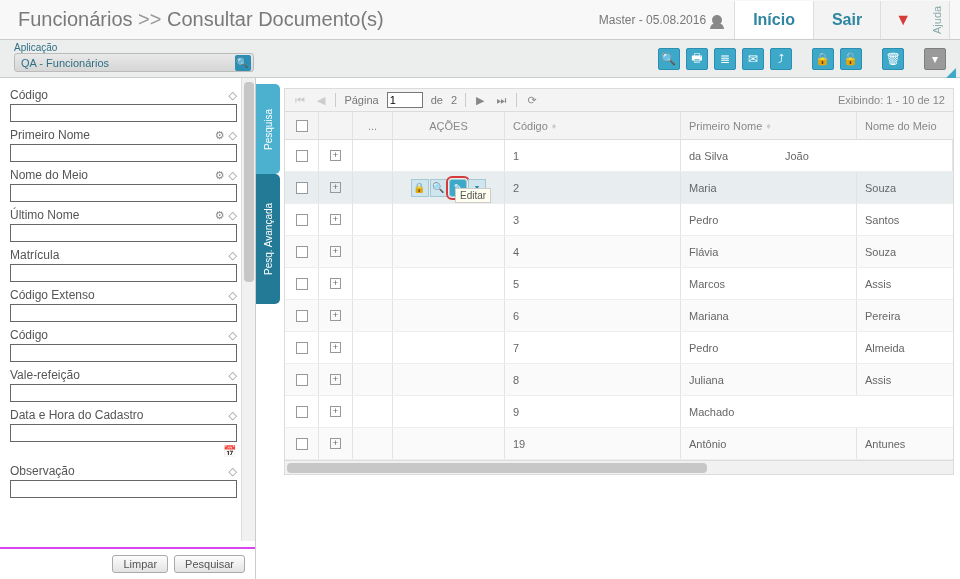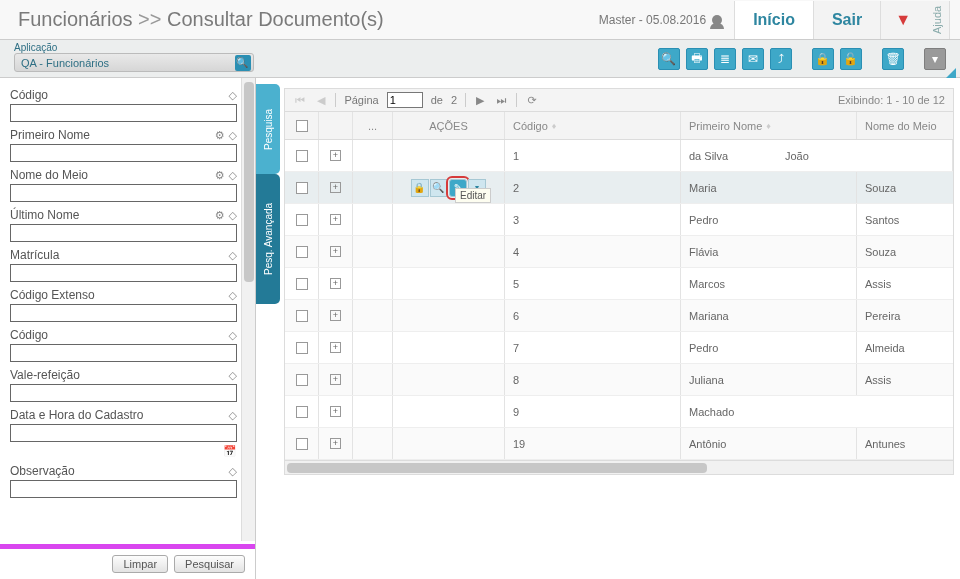--- a/index.html
+++ b/index.html
@@ -73,21 +73,21 @@
   }
   .leftscroll { flex:1; overflow:hidden; padding:10px 18px 0 10px; position:relative;}
   .field-row { margin-bottom:6px;}
   .field-label-row { display:flex; align-items:center; justify-content:space-between; margin-bottom:2px;}
   .field-label { font-size:12px; color:#555;}
   .field-icons { display:flex; gap:4px;}
   .mini-ic{color:#888;font-size:11px;cursor:pointer;}
   .field-input {
     width:100%; height:18px; border:1px solid #666; background:#fff; font-size:11px; padding:0 2px;
   }
-  .left-footer { border-top:5px solid #d946ef; padding:6px 10px; display:flex; justify-content:flex-end; gap:6px;}
+  .left-footer { border-top:2px solid #d946ef; padding:6px 10px; display:flex; justify-content:flex-end; gap:6px;}
   .smallbtn {
     background: linear-gradient(#fdfdfd,#e3e3e3);
     border:1px solid #aaa; border-radius:3px;
     font-size:11px; color:#555; padding:2px 10px; cursor:pointer;
   }
   .left-scrollbar { position:absolute; right:0; top:0; bottom:38px; width:14px; background:#f1f1f1; border-left:1px solid #ddd;}
   .left-thumb { position:absolute; left:2px; width:10px; top:4px; height:200px; background:#c7c7c7; border-radius:4px;}
   
   .vtabs { position:relative; width:24px;}
   .vtab {

